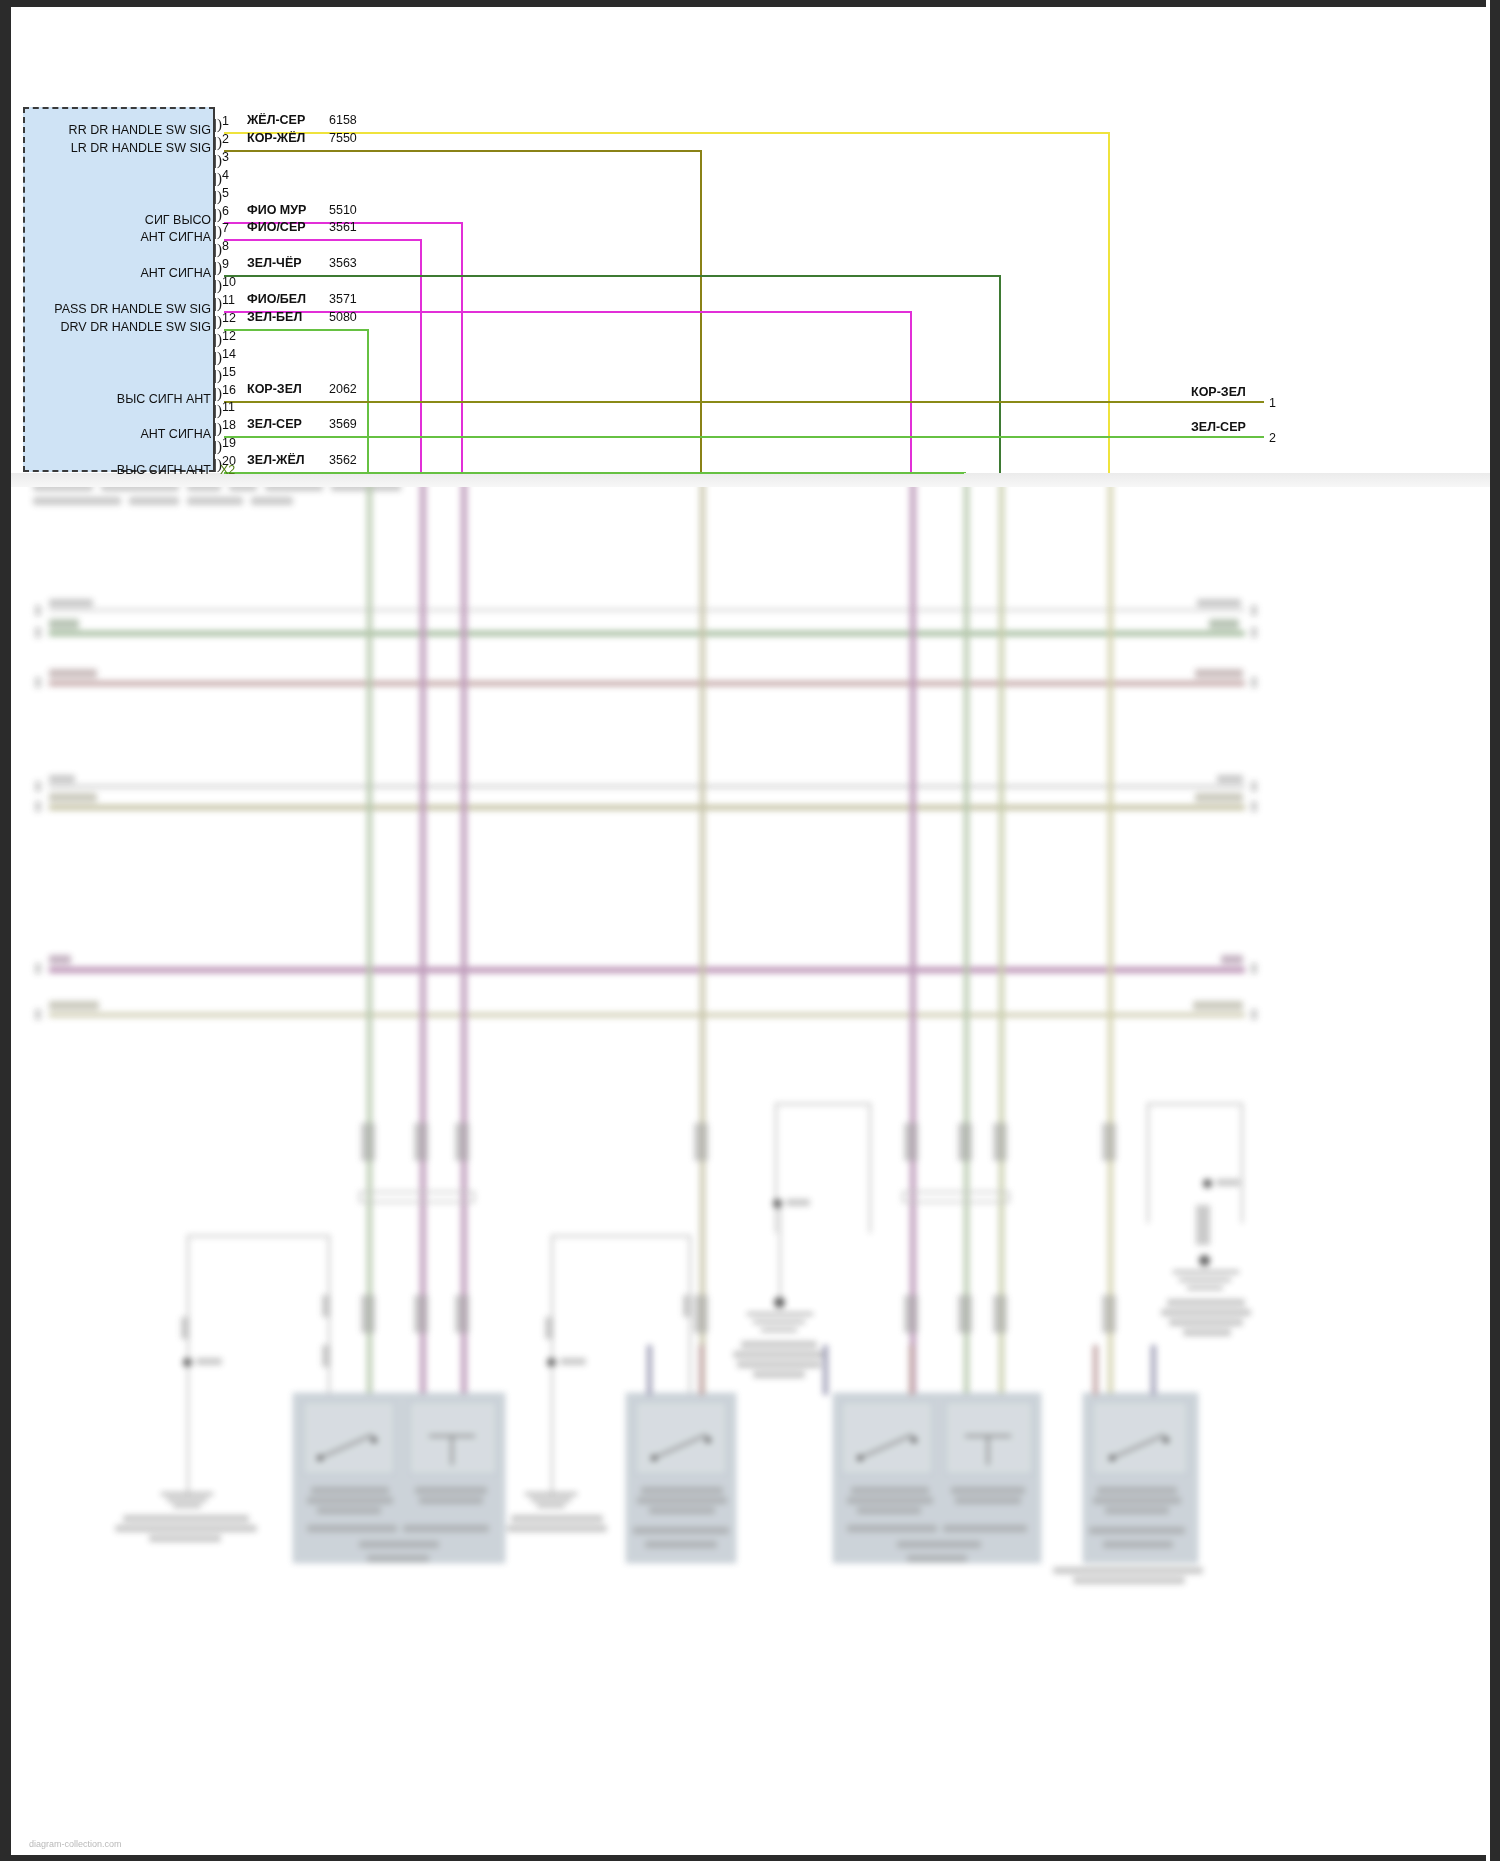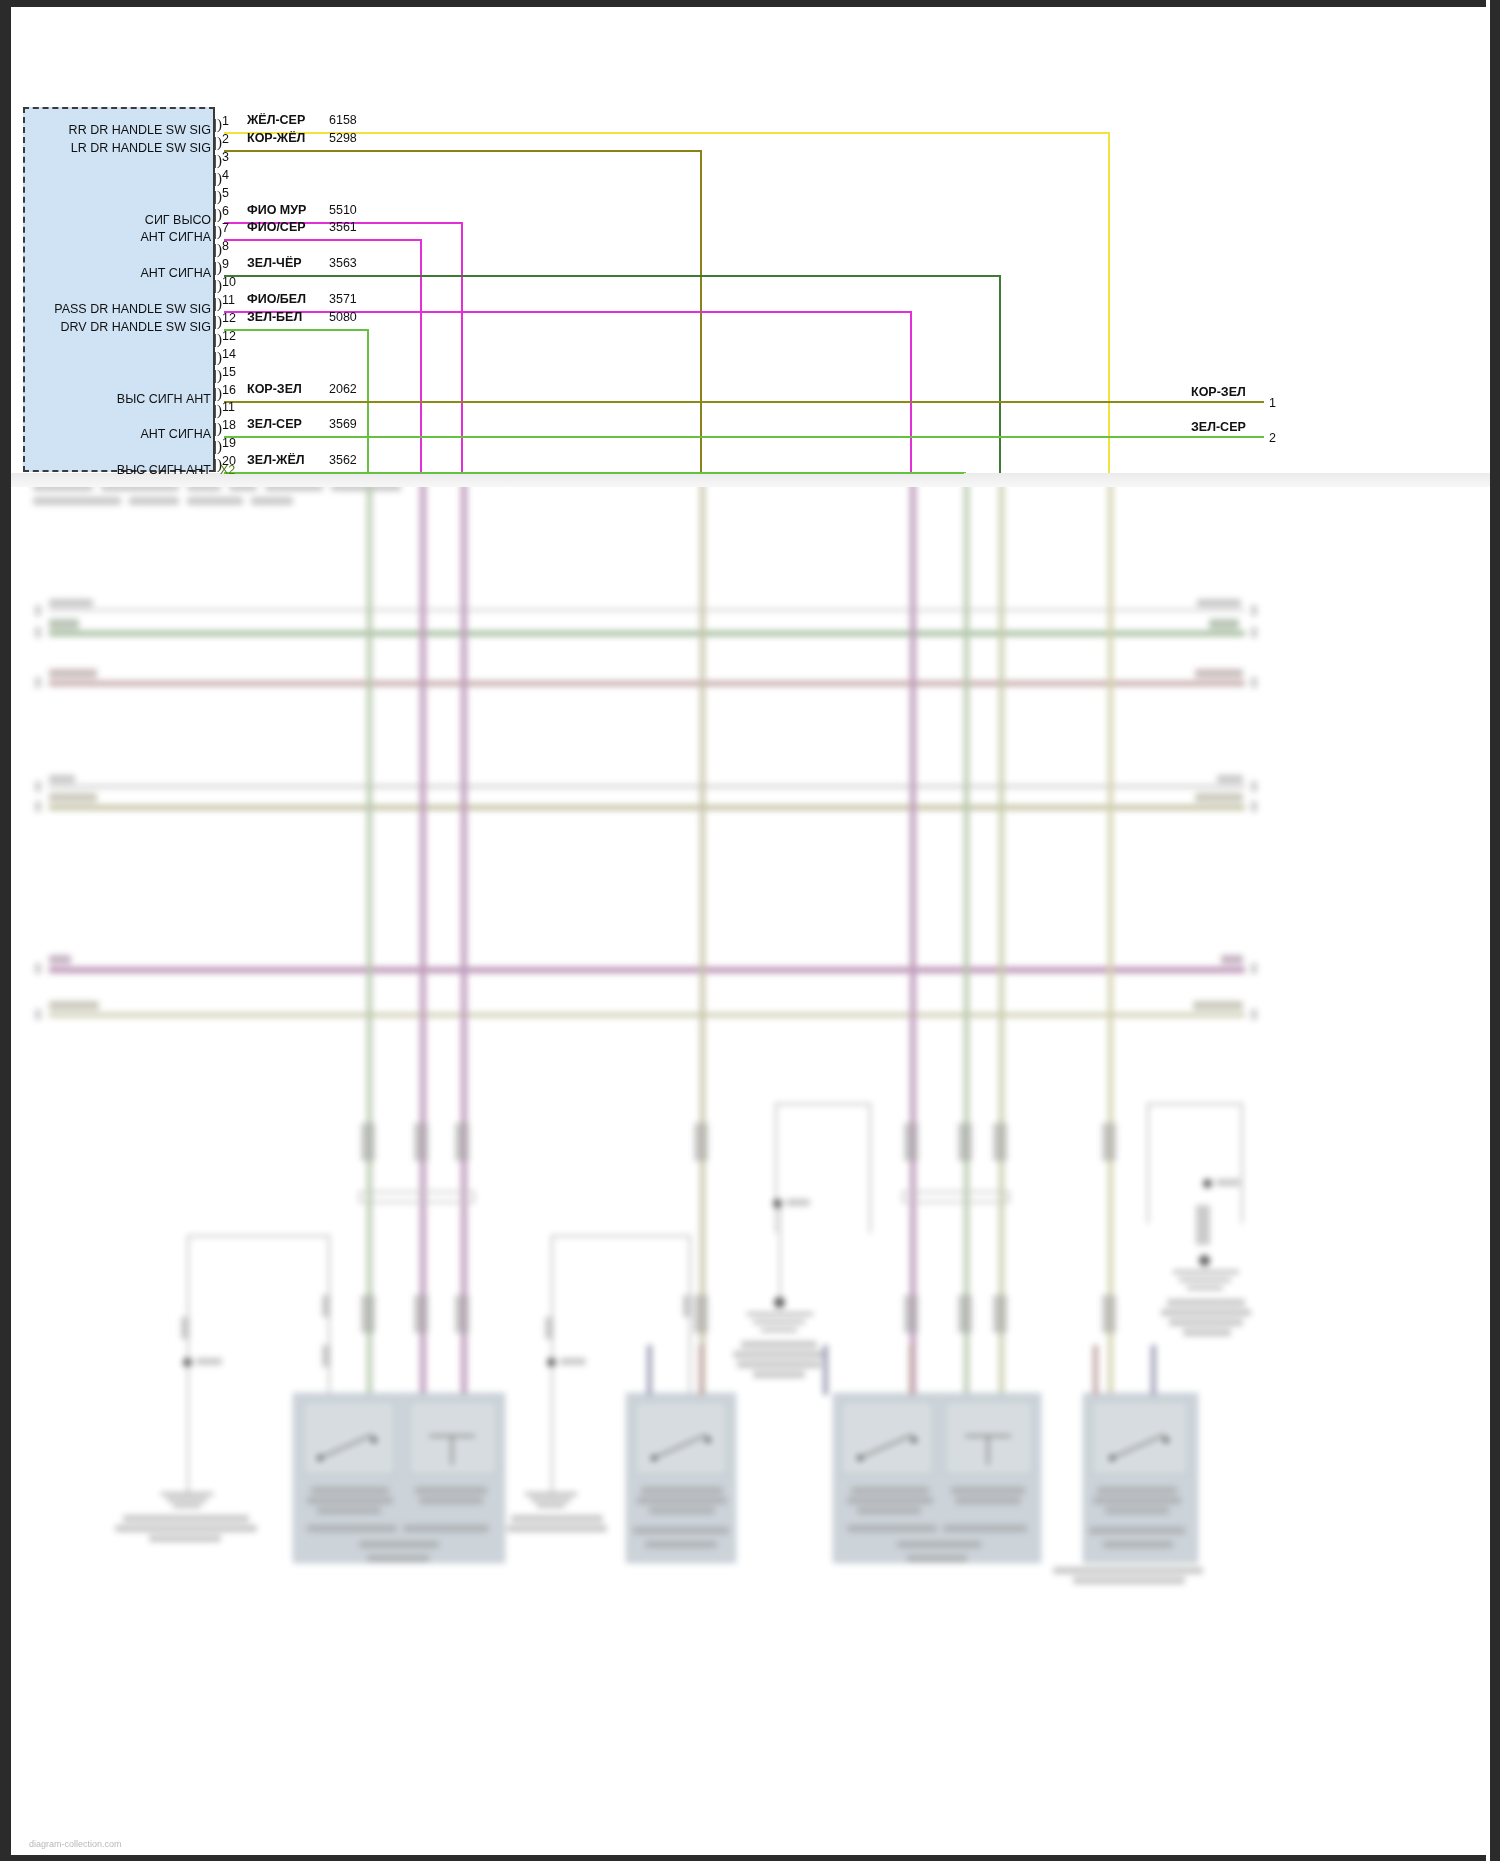--- a/index.html
+++ b/index.html
@@ -360,21 +360,21 @@
             <span class="pin-num">1</span>
             <span class="pin-fnname" style="top: 8px;">RR DR HANDLE SW SIG</span>
             <span class="pin-color">ЖЁЛ-СЕР</span>
             <span class="pin-circuit">6158</span>
           </div>
           <div class="pinrow" style="top: 125.9px;">
             <span class="pin-bracket">|)</span>
             <span class="pin-num">2</span>
             <span class="pin-fnname" style="top: 8px;">LR DR HANDLE SW SIG</span>
             <span class="pin-color">КОР-ЖЁЛ</span>
-            <span class="pin-circuit">5298</span>
+            <span class="pin-circuit">7550</span>
           </div>
           <div class="pinrow" style="top: 143.8px;">
             <span class="pin-bracket">|)</span>
             <span class="pin-num">3</span>
           </div>
           <div class="pinrow" style="top: 161.7px;">
             <span class="pin-bracket">|)</span>
             <span class="pin-num">4</span>
           </div>
           <div class="pinrow" style="top: 179.6px;">

